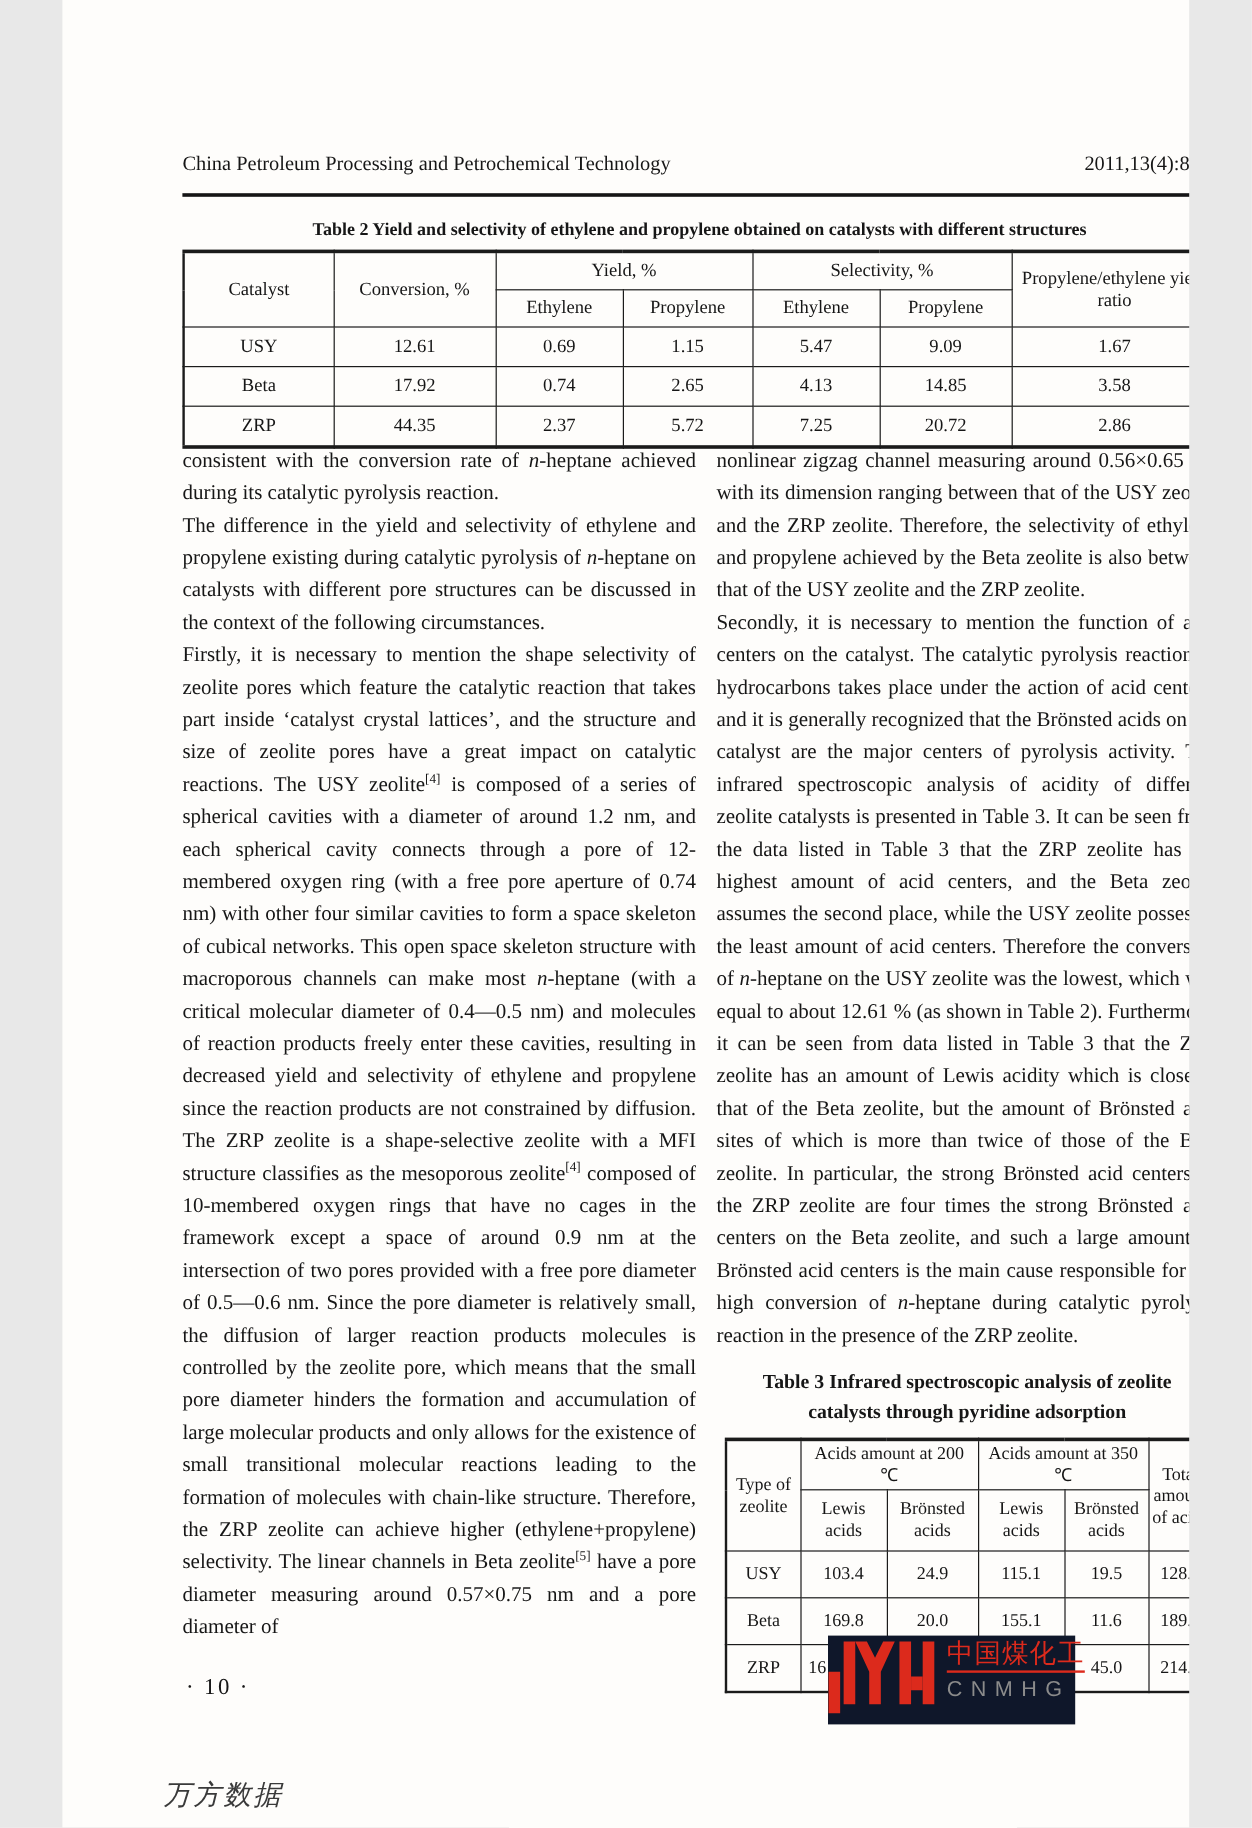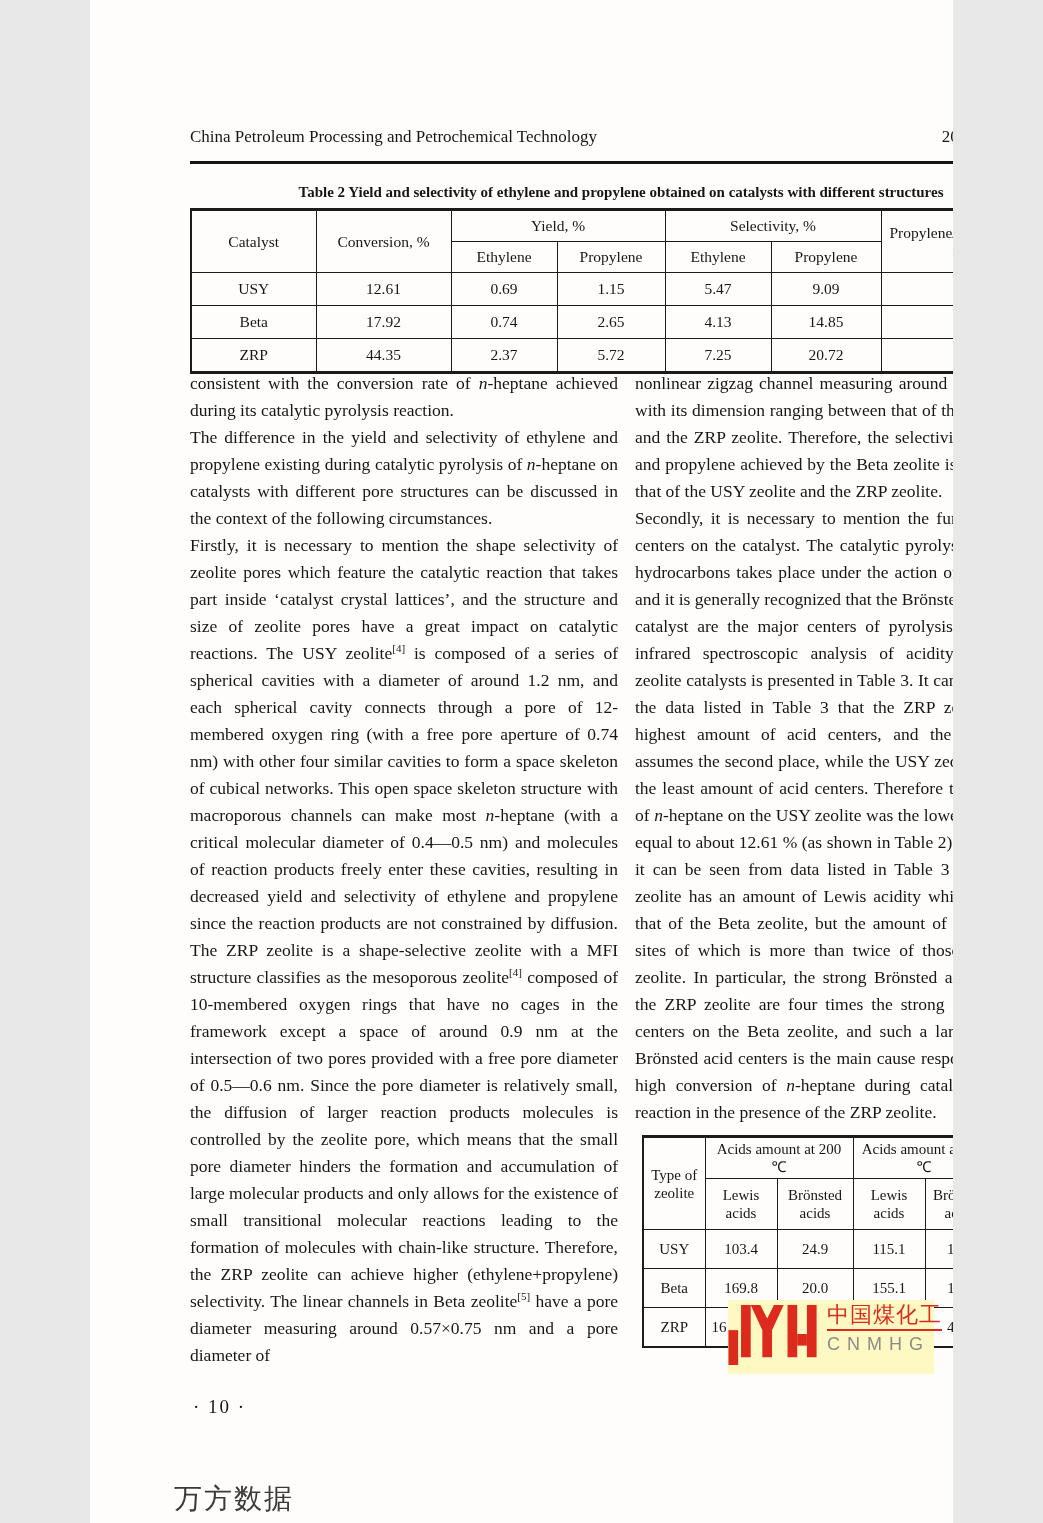--- a/index.html
+++ b/index.html
@@ -1,17 +1,17 @@
 <!DOCTYPE html>
 <html><head>
 <meta charset="utf-8">
 <style>
   html,body { margin:0; padding:0; background:#e8e8e8; }
   .page {
-    position:relative; width:863px; height:1523px; margin:0 auto;
+    position:relative; width:939px; height:1523px; margin:0 auto;
     background:#fefdfb; color:#161616; overflow:hidden;
     font-family:"Liberation Serif", serif;
   }
   
   .jheader { position:absolute; top:127px; left:100px; width:862px; display:flex; justify-content:space-between; font-size:17px; }
   .hrule { position:absolute; top:161px; left:100px; width:862px; height:3px; background:#151515; }
 
   
   .t2block { position:absolute; top:184px; left:100px; width:862px; }
   .t2title { text-align:center; font-weight:bold; font-size:15px; margin-bottom:7px; }
@@ -33,32 +33,32 @@
   .t3wrap { position:relative; margin-top:9px; margin-left:7px; width:406px; }
   .t3 { width:406px; font-size:15px; border:2px solid #1b1b1b; border-top-width:3px; border-bottom-width:2.5px; line-height:18px; }
   .t3 td { border:1.4px solid #1b1b1b; }
   .t3 td.h1 { height:36px; }
   .t3 td.h2 { height:46px; }
   .t3 td.d { height:34px; }
   .t3 td.cut { text-align:left; padding-left:6px; }
 
   
   .wm { position:absolute; left:86px; bottom:-26px; width:206px; height:74px;
-        background:#fef9c3; display:flex; gap:9px; align-items:flex-start; z-index:5; }
+        background:#0f172a; display:flex; gap:9px; align-items:flex-start; z-index:5; }
   .wm-logo { width:90px; height:62px; flex:0 0 auto; margin-top:3px; }
   .wm-text { display:flex; flex-direction:column; margin-top:2px; }
   .wm-cn { font-size:22px; color:#dc2a1c; letter-spacing:1px; line-height:26px;
            border-bottom:2.5px solid #dc2a1c; padding-bottom:1px; white-space:nowrap; }
   .wm-en { font-family:"Liberation Sans", sans-serif; font-size:18px; color:#8b8b8b;
            letter-spacing:7px; line-height:24px; margin-top:1px; white-space:nowrap; }
 
   
   .pagenum { position:absolute; top:1396px; left:103px; font-weight:normal; font-size:19px; letter-spacing:2px; }
   .stamp { position:absolute; top:1480px; left:84px; font-family:"Liberation Sans", sans-serif;
-           font-size:28px; color:#3a3a3a; letter-spacing:2px; }
+           font-size:23px; color:#3a3a3a; letter-spacing:2px;font-style:italic; }
 </style>
 </head>
 <body>
 
 <div class="page">
 
   <div class="jheader">
     <span>China Petroleum Processing and Petrochemical Technology</span>
     <span>2011,13(4):8-14</span>
   </div>
@@ -124,20 +124,24 @@
   <div class="col left">
     <p>consistent with the conversion rate of <i>n</i>-heptane achieved during its catalytic pyrolysis reaction.</p>
     <p>The difference in the yield and selectivity of ethylene and propylene existing during catalytic pyrolysis of <i>n</i>-heptane on catalysts with different pore structures can be discussed in the context of the following circumstances.</p>
     <p>Firstly, it is necessary to mention the shape selectivity of zeolite pores which feature the catalytic reaction that takes part inside ‘catalyst crystal lattices’, and the structure and size of zeolite pores have a great impact on catalytic reactions. The USY zeolite<sup>[4]</sup> is composed of a series of spherical cavities with a diameter of around 1.2 nm, and each spherical cavity connects through a pore of 12-membered oxygen ring (with a free pore aperture of 0.74 nm) with other four similar cavities to form a space skeleton of cubical networks. This open space skeleton structure with macroporous channels can make most <i>n</i>-heptane (with a critical molecular diameter of 0.4—0.5 nm) and molecules of reaction products freely enter these cavities, resulting in decreased yield and selectivity of ethylene and propylene since the reaction products are not constrained by diffusion. The ZRP zeolite is a shape-selective zeolite with a MFI structure classifies as the mesoporous zeolite<sup>[4]</sup> composed of 10-membered oxygen rings that have no cages in the framework except a space of around 0.9 nm at the intersection of two pores provided with a free pore diameter of 0.5—0.6 nm. Since the pore diameter is relatively small, the diffusion of larger reaction products molecules is controlled by the zeolite pore, which means that the small pore diameter hinders the formation and accumulation of large molecular products and only allows for the existence of small transitional molecular reactions leading to the formation of molecules with chain-like structure. Therefore, the ZRP zeolite can achieve higher (ethylene+propylene) selectivity. The linear channels in Beta zeolite<sup>[5]</sup> have a pore diameter measuring around 0.57×0.75 nm and a pore diameter of</p>
   </div>
 
   <div class="col right">
     <p>nonlinear zigzag channel measuring around 0.56×0.65 nm with its dimension ranging between that of the USY zeolite and the ZRP zeolite. Therefore, the selectivity of ethylene and propylene achieved by the Beta zeolite is also between that of the USY zeolite and the ZRP zeolite.</p>
     <p>Secondly, it is necessary to mention the function of acid centers on the catalyst. The catalytic pyrolysis reaction of hydrocarbons takes place under the action of acid centers, and it is generally recognized that the Brönsted acids on the catalyst are the major centers of pyrolysis activity. The infrared spectroscopic analysis of acidity of different zeolite catalysts is presented in Table 3. It can be seen from the data listed in Table 3 that the ZRP zeolite has the highest amount of acid centers, and the Beta zeolite assumes the second place, while the USY zeolite possesses the least amount of acid centers. Therefore the conversion of <i>n</i>-heptane on the USY zeolite was the lowest, which was equal to about 12.61 % (as shown in Table 2). Furthermore, it can be seen from data listed in Table 3 that the ZRP zeolite has an amount of Lewis acidity which is close to that of the Beta zeolite, but the amount of Brönsted acid sites of which is more than twice of those of the Beta zeolite. In particular, the strong Brönsted acid centers of the ZRP zeolite are four times the strong Brönsted acid centers on the Beta zeolite, and such a large amount of Brönsted acid centers is the main cause responsible for the high conversion of <i>n</i>-heptane during catalytic pyrolysis reaction in the presence of the ZRP zeolite.</p>
 
+    <div class="t3title">
+      <div>Table 3  Infrared spectroscopic analysis of zeolite</div>
+      <div>catalysts through pyridine adsorption</div>
+    </div>
 
     <div class="t3wrap">
       <table class="t3">
         <colgroup>
           <col style="width:62px">
             <col style="width:72px">
             <col style="width:76px">
           <col style="width:72px">
             <col style="width:70px">
             <col style="width:54px">

